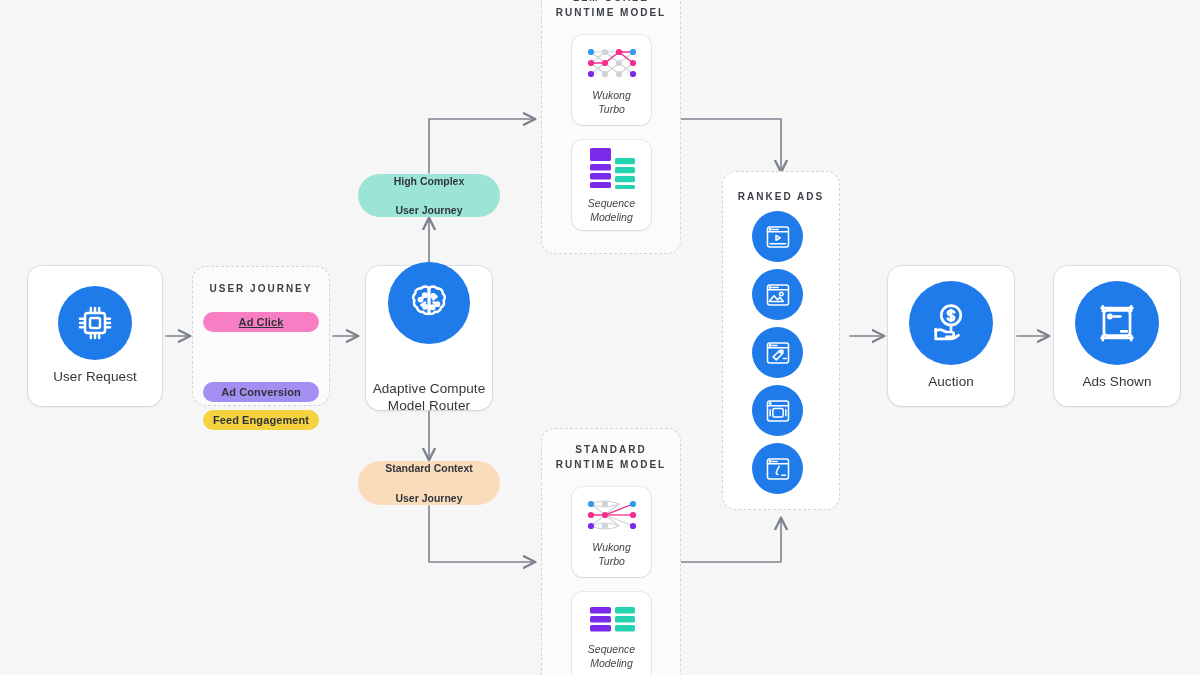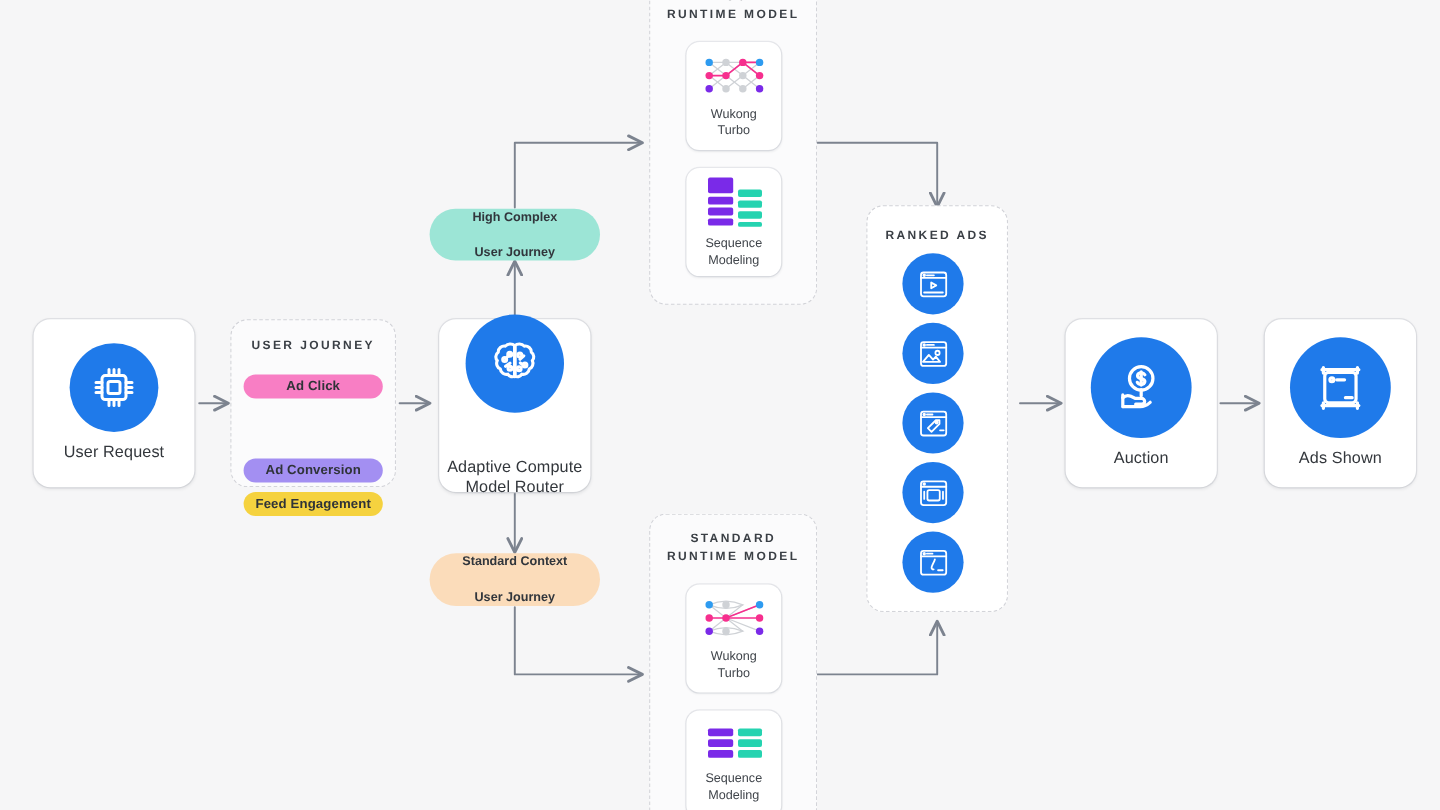--- a/index.html
+++ b/index.html
@@ -42,20 +42,21 @@
     font-size:10px;font-weight:700;letter-spacing:2.0px;
     color:#3a3f45;line-height:1.45;text-transform:uppercase;
   }
 
   
   .mini{
     position:absolute;background:#fff;border-radius:11px;
     box-shadow:0 1px 2px rgba(20,25,40,.07), 0 0 0 1px rgba(230,231,235,.95);
     display:flex;flex-direction:column;align-items:center;justify-content:center;
     box-sizing:border-box;
+    font-style:italic;
   }
   .mini-label{
     font-size:10.5px;color:#40454b;text-align:center;line-height:1.28;margin-top:7px;
   }
 
   
   .chip{
     border-radius:20px;display:flex;align-items:center;justify-content:center;
     font-size:11px;font-weight:700;color:#2f3338;letter-spacing:.1px;
     box-sizing:border-box;
@@ -118,21 +119,21 @@
         <rect x="9" y="9" width="6" height="6" rx="1"></rect>
         <path d="M9.5 3v3M12 3v3M14.5 3v3M9.5 18v3M12 18v3M14.5 18v3M3 9.5h3M3 12h3M3 14.5h3M18 9.5h3M18 12h3M18 14.5h3"></path>
       </svg>
     </div>
     <div class="node-label">User Request</div>
   </div>
 
   <div class="panel" style="left:192px;top:266px;width:138px;height:140px;">
     <div class="panel-title" style="top:15px;">USER JOURNEY</div>
     <div style="position:absolute;left:10px;right:10px;top:45px;display:flex;flex-direction:column;gap:8px;">
-      <div class="chip" style="height:20px;background:#f87ec4;">
+      <div class="chip" style="height:20px;background:#f87ec4;text-decoration:underline;">
         <span>Ad Click</span>
       </div>
       <div class="chip" style="height:20px;background:#a38ff2;margin-top:42px;">
         <span>Ad Conversion</span>
       </div>
       <div class="chip" style="height:20px;background:#f5d23f;">
         <span>Feed Engagement</span>
       </div>
     </div>
   </div>

